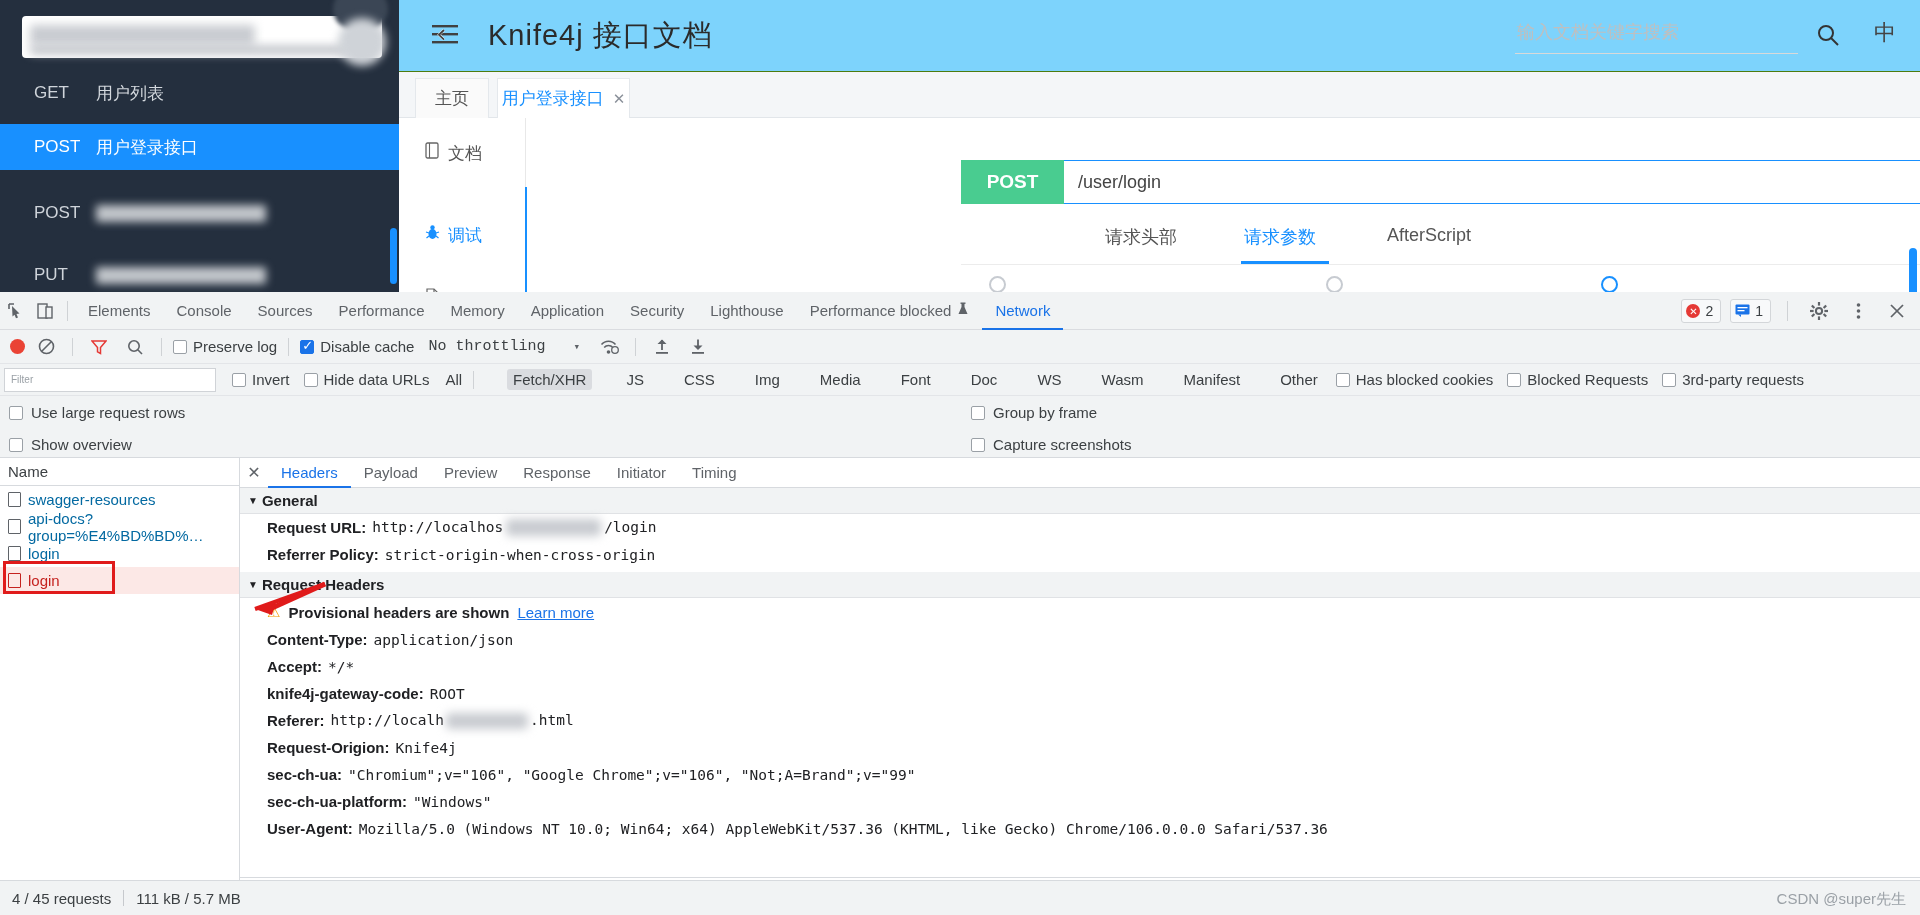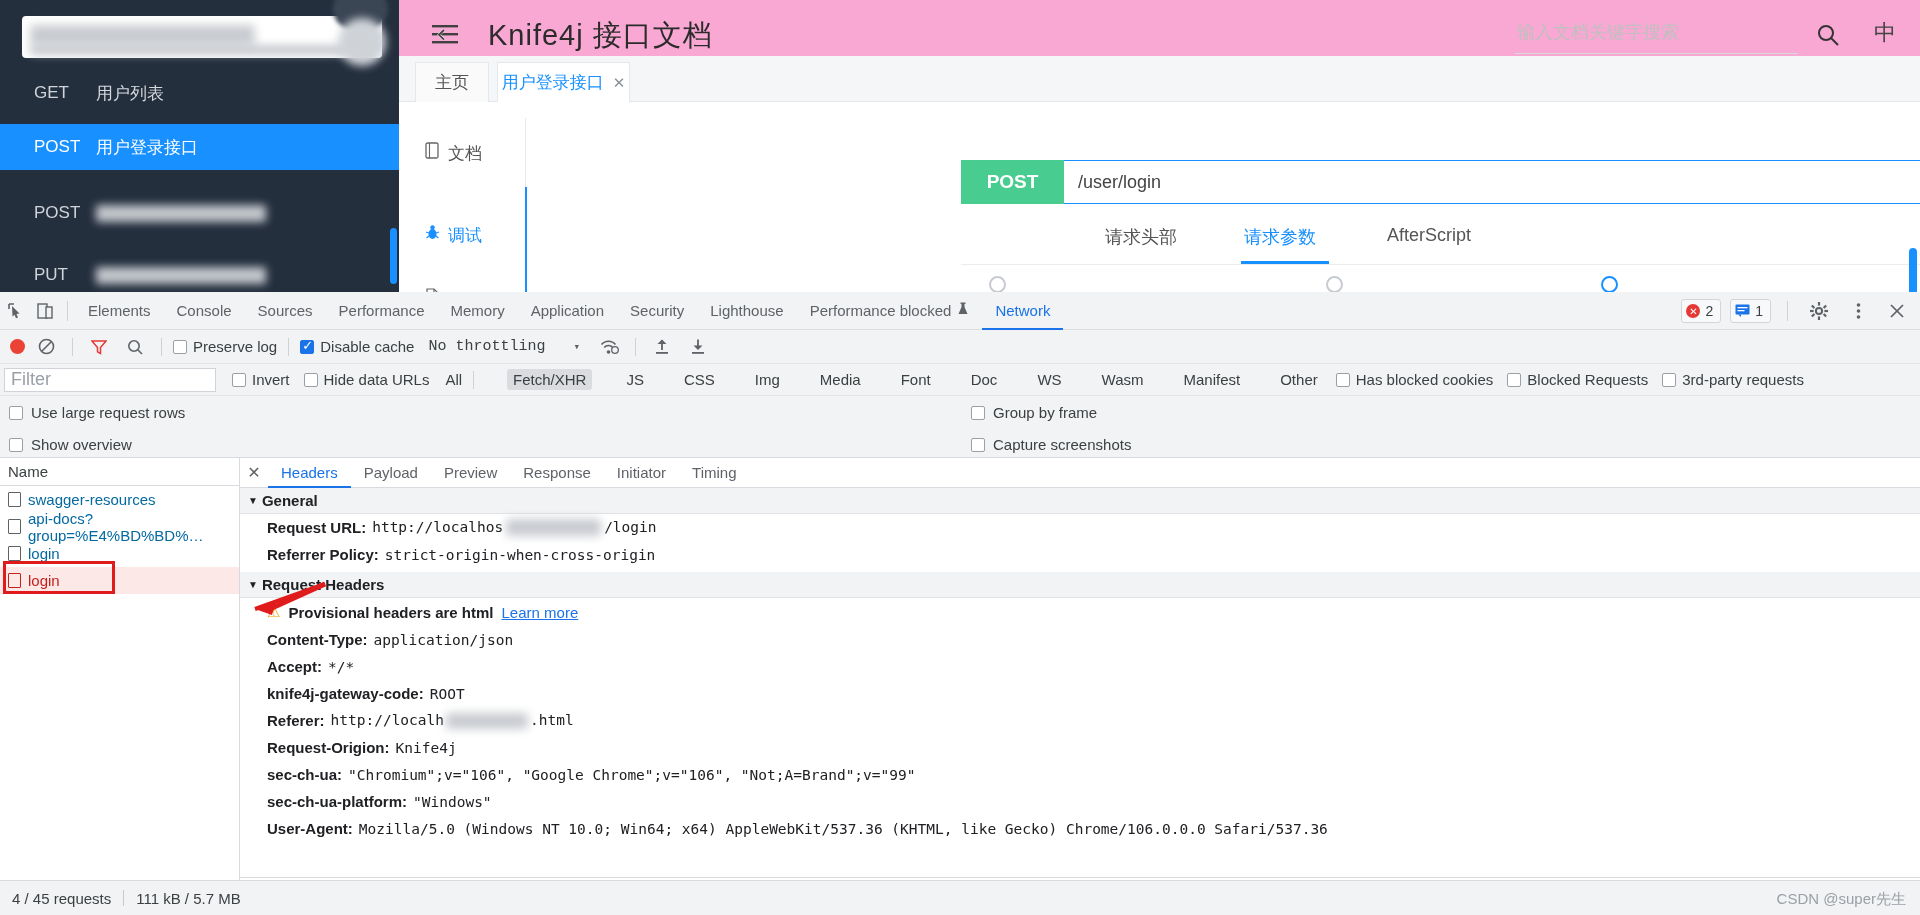--- a/index.html
+++ b/index.html
@@ -27,30 +27,30 @@
   .api-row .m { width: 96px; padding-left: 34px; font-size: 17px; color: #cfd4da; }
   .api-row .n { font-size: 17px; color: #d4d9de; }
   .api-row.sel { background: #1890ff; color: #fff; }
   .api-row.sel .m, .api-row.sel .n { color: #ffffff; }
   .api-row .blurname { width: 170px; height: 17px; background: #c2c6cb; filter: blur(4px); border-radius: 2px; }
 
   .side-scroll { position: absolute; right: 2px; top: 228px; width: 7px; height: 56px; background: #1890ff; border-radius: 4px; }
 
   
   .k-main { position: absolute; left: 399px; top: 0; width: 1521px; height: 292px; background: #fff; }
-  .k-head { position: absolute; left: 0; top: 0; width: 1521px; height: 72px; background: #f9a8d4; border-bottom: 1px solid #4d7c0f; }
+  .k-head { position: absolute; left: 0; top: 0; width: 1521px; height: 72px; background: #7dd3fc; border-bottom: 1px solid #4d7c0f; }
   .k-menu-icon { position: absolute; left: 33px; top: 23px; width: 26px; height: 24px; }
   .k-title { position: absolute; left: 89px; top: 16px; font-size: 29px; color: #2b2b2b; letter-spacing: 1px; }
   .k-search { position: absolute; right: 122px; top: 18px; width: 283px; height: 36px; border-bottom: 1px solid #d9d9d9; }
   .k-search input { width: 100%; border: 0; outline: 0; background: transparent; font-size: 18px; color: #555; font-family:"Liberation Sans",sans-serif; padding:4px 0 0 2px;}
   .k-search input::placeholder { color: #bfbfbf; }
   .k-searchicon { position: absolute; right: 80px; top: 23px; }
   .k-lang { position: absolute; right: 24px; top: 18px; font-size: 22px; color: #444; }
 
-  .k-tabs { position: absolute; left: 0; top: 56px; width: 1521px; height: 46px; background: #f4f6f8; border-bottom: 1px solid #e2e6ea; }
+  .k-tabs { position: absolute; left: 0; top: 72px; width: 1521px; height: 46px; background: #f4f6f8; border-bottom: 1px solid #e2e6ea; }
   .k-tab { position: absolute; top: 6px; height: 40px; display: flex; align-items: center; justify-content: center; background: #fafafa; border: 1px solid #e4e8ec; border-bottom: none; font-size: 17px; color: #555; }
   .k-tab.t1 { left: 16px; width: 74px; }
   .k-tab.t2 { left: 98px; width: 133px; background: #fff; color: #1890ff; }
   .k-tab .x { margin-left: 9px; color: #8a9099; font-size: 15px; }
 
   .k-left { position: absolute; left: 0; top: 118px; width: 127px; height: 174px; background: #fff; border-right: 1px solid #e8e8e8; }
   .k-left .item { display: flex; align-items: center; gap: 8px; font-size: 17px; padding-left: 26px; height: 36px; color: #555; }
   .k-left .item.i1 { margin-top: 17px; }
   .k-left .item.i2 { margin-top: 46px; color: #1890ff; }
   .k-left .item.i3 { margin-top: 28px; color: #555; }
@@ -87,21 +87,21 @@
   .dt-toolbar { position: absolute; left: 0; top: 38px; width: 1920px; height: 34px; background: #f1f3f4; border-bottom: 1px solid #e3e5e8; display: flex; align-items: center; padding-left: 10px; gap: 6px; }
   .rec-dot { width: 15px; height: 15px; border-radius: 50%; background: #ea4335; }
   .cb { width: 14px; height: 14px; border: 1px solid #9aa0a6; border-radius: 2px; background: #fff; display: inline-block; vertical-align: middle; flex: none; }
   .cb.on { background: #1a73e8; border-color: #1a73e8; position: relative; }
   .cb.on::after { content: "✓"; position: absolute; left: 1px; top: -3px; color: #fff; font-size: 13px; }
   .tb-item { display: flex; align-items: center; gap: 6px; color: #3c4043; font-size: 15px; white-space: nowrap; }
   .tb-sep { width: 1px; height: 18px; background: #cfd2d5; margin: 0 5px; }
   .dt-gear { position: absolute; right: 10px; top: 38px; height: 34px; display:flex; align-items:center;}
 
   .dt-filter { position: absolute; left: 0; top: 72px; width: 1920px; height: 32px; background: #f1f3f4; display: flex; align-items: center; border-bottom: 1px solid #e3e5e8; }
-  .filter-input { margin-left: 4px; width: 212px; height: 24px; background: #fff; border: 1px solid #d0d3d7; font-size: 18px; color: #3c4043; padding: 0 6px; display: flex; align-items: center; }
+  .filter-input { margin-left: 4px; width: 212px; height: 24px; background: #fff; border: 1px solid #d0d3d7; font-size: 10px; color: #3c4043; padding: 0 6px; display: flex; align-items: center; }
   .filter-input .ph { color: #9aa0a6; }
   .ftype { padding: 2px 6px; color: #3c4043; font-size: 15px; border-radius: 3px; white-space: nowrap; margin-left: 28px; }
   .ftype.sel { background: #dadce0; }
 
   .dt-opts { position: absolute; left: 0; top: 104px; width: 1920px; height: 62px; background: #f1f3f4; border-bottom: 1px solid #d7dade; }
   .opt { position: absolute; display: flex; align-items: center; gap: 8px; font-size: 15px; color: #3c4043; }
 
   .dt-split { position: absolute; left: 0; top: 166px; width: 1920px; height: 422px; }
   .req-list { position: absolute; left: 0; top: 0; width: 240px; height: 422px; background: #fff; border-right: 1px solid #d7dade; }
   .rl-head { height: 28px; border-bottom: 1px solid #d7dade; display: flex; align-items: center; padding-left: 8px; font-size: 15px; color: #3c4043; background: #fff; }
@@ -528,21 +528,21 @@
           <span class="kv-k">Referrer Policy:</span>
           <span class="kv-v">strict-origin-when-cross-origin</span>
         </div>
 
         <div class="sec-head" style="margin-top:4px;">
           <span class="tri">▼</span>
           <span>Request Headers</span>
         </div>
         <div class="warnrow">
           <span class="warn-ico">⚠</span>
-          <span class="warn-t">Provisional headers are html</span>
+          <span class="warn-t">Provisional headers are shown</span>
           <span class="learn">Learn more</span>
         </div>
         <div class="kvrow">
           <span class="kv-k">Content-Type:</span>
           <span class="kv-v">application/json</span>
         </div>
         <div class="kvrow">
           <span class="kv-k">Accept:</span>
           <span class="kv-v">*/*</span>
         </div>

